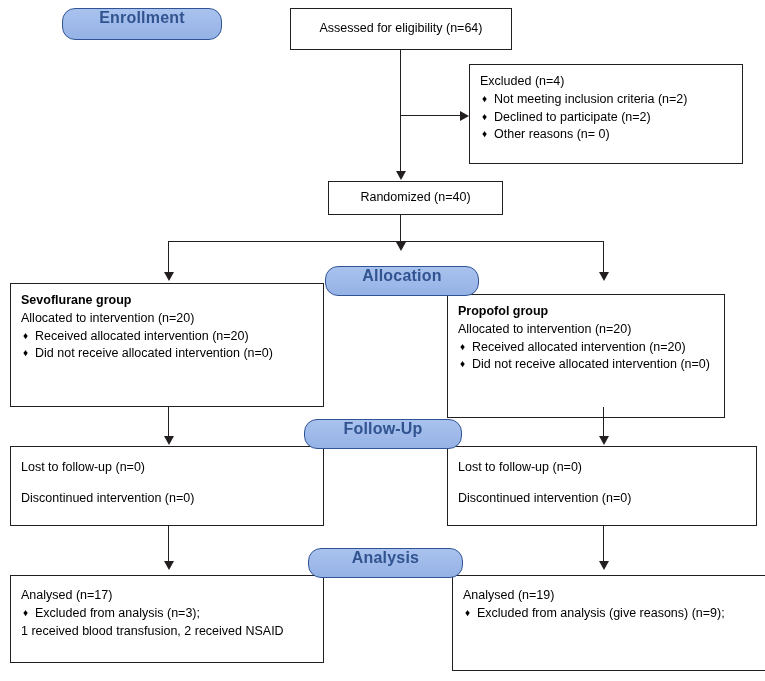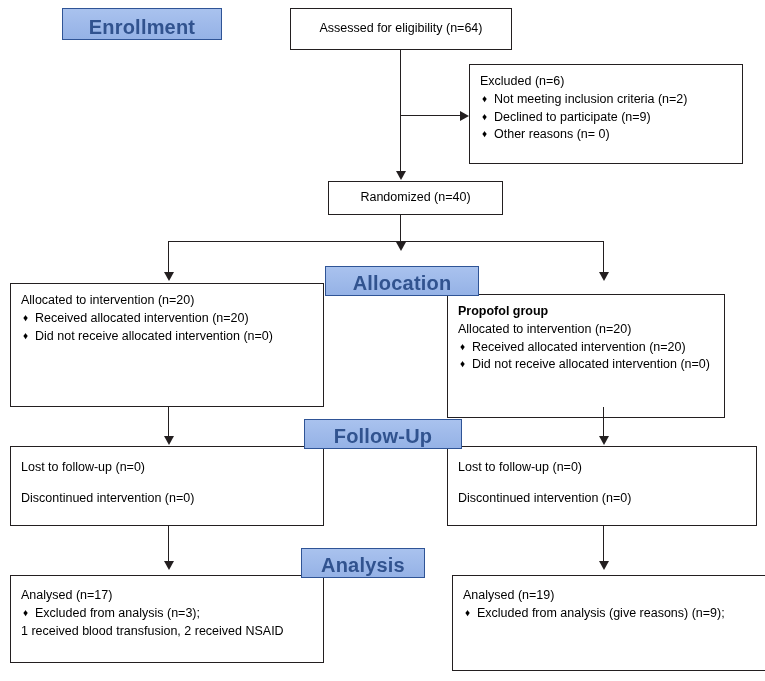--- a/index.html
+++ b/index.html
@@ -35,29 +35,29 @@
   }
   .box.center .pad {
     text-align: center;
   }
 
   
   .stage {
     position: absolute;
     box-sizing: border-box;
     border: 1.3px solid #2f5496;
-    border-radius: 0;
+    border-radius: 13px;
     background: #9db9ea;
     background: linear-gradient(#a9c2ee, #95b2e6);
     color: #31538f;
     font-weight: bold;
-    font-size: 20px;
+    font-size: 16px;
     letter-spacing: 0.2px;
     display: flex;
-    align-items: flex-end;
+    align-items: flex-start;
     justify-content: center;
     z-index: 40;
   }
 
   
   .hline {
     position: absolute;
     background: #231f20;
     height: 1px;
     z-index: 5;
@@ -129,28 +129,28 @@
   </div>
 
   <div class="vline" style="left:400px; top:50px; height:122px;"></div>
   <div class="arrow-down" style="left:396px; top:171px;"></div>
 
   <div class="hline" style="left:400px; top:115px; width:62px;"></div>
   <div class="arrow-right" style="left:460px; top:111px;"></div>
 
   <div class="box" style="left:469px; top:64px; width:274px; height:100px;">
     <div class="pad">
-      <span class="ln">Excluded  (n=6)</span>
+      <span class="ln">Excluded  (n=4)</span>
       <span class="bullet-ln">
         <span class="dia">♦</span>
         <span>Not meeting inclusion criteria (n=2)</span>
       </span>
       <span class="bullet-ln">
         <span class="dia">♦</span>
-        <span>Declined to participate (n=9)</span>
+        <span>Declined to participate (n=2)</span>
       </span>
       <span class="bullet-ln">
         <span class="dia">♦</span>
         <span>Other reasons (n= 0)</span>
       </span>
     </div>
   </div>
 
   <div class="box center" style="left:328px; top:181px; width:175px; height:34px;">
     <div class="pad" style="padding-top:7px;">
@@ -165,20 +165,21 @@
   <div class="arrow-down" style="left:164px; top:272px;"></div>
   <div class="vline" style="left:603px; top:241px; height:33px;"></div>
   <div class="arrow-down" style="left:599px; top:272px;"></div>
 
   <div class="stage" style="left:301px; top:266px; width:154px; height:30px;margin-left:24px;">
     <span>Allocation</span>
   </div>
 
   <div class="box" style="left:10px; top:283px; width:314px; height:124px;">
     <div class="pad">
+      <span class="ln bold">Sevoflurane group</span>
       <span class="ln">Allocated to intervention (n=20)</span>
       <span class="bullet-ln">
         <span class="dia">♦</span>
         <span>Received allocated intervention (n=20)</span>
       </span>
       <span class="bullet-ln">
         <span class="dia">♦</span>
         <span>Did not receive allocated intervention (n=0)</span>
       </span>
     </div>
@@ -222,21 +223,21 @@
       <span class="gap-ln"></span>
       <span class="ln">Discontinued intervention (n=0)</span>
     </div>
   </div>
 
   <div class="vline" style="left:168px; top:526px; height:36px;"></div>
   <div class="arrow-down" style="left:164px; top:561px;"></div>
   <div class="vline" style="left:603px; top:526px; height:36px;"></div>
   <div class="arrow-down" style="left:599px; top:561px;"></div>
 
-  <div class="stage" style="left:301px; top:548px; width:124px; height:30px;">
+  <div class="stage" style="left:308px; top:548px; width:155px; height:30px;">
     <span>Analysis</span>
   </div>
 
   <div class="box" style="left:10px; top:575px; width:314px; height:88px;">
     <div class="pad" style="padding-top:11px;">
       <span class="ln">Analysed (n=17)</span>
       <span class="bullet-ln">
         <span class="dia">♦</span>
         <span>Excluded from analysis (n=3);</span>
       </span>

